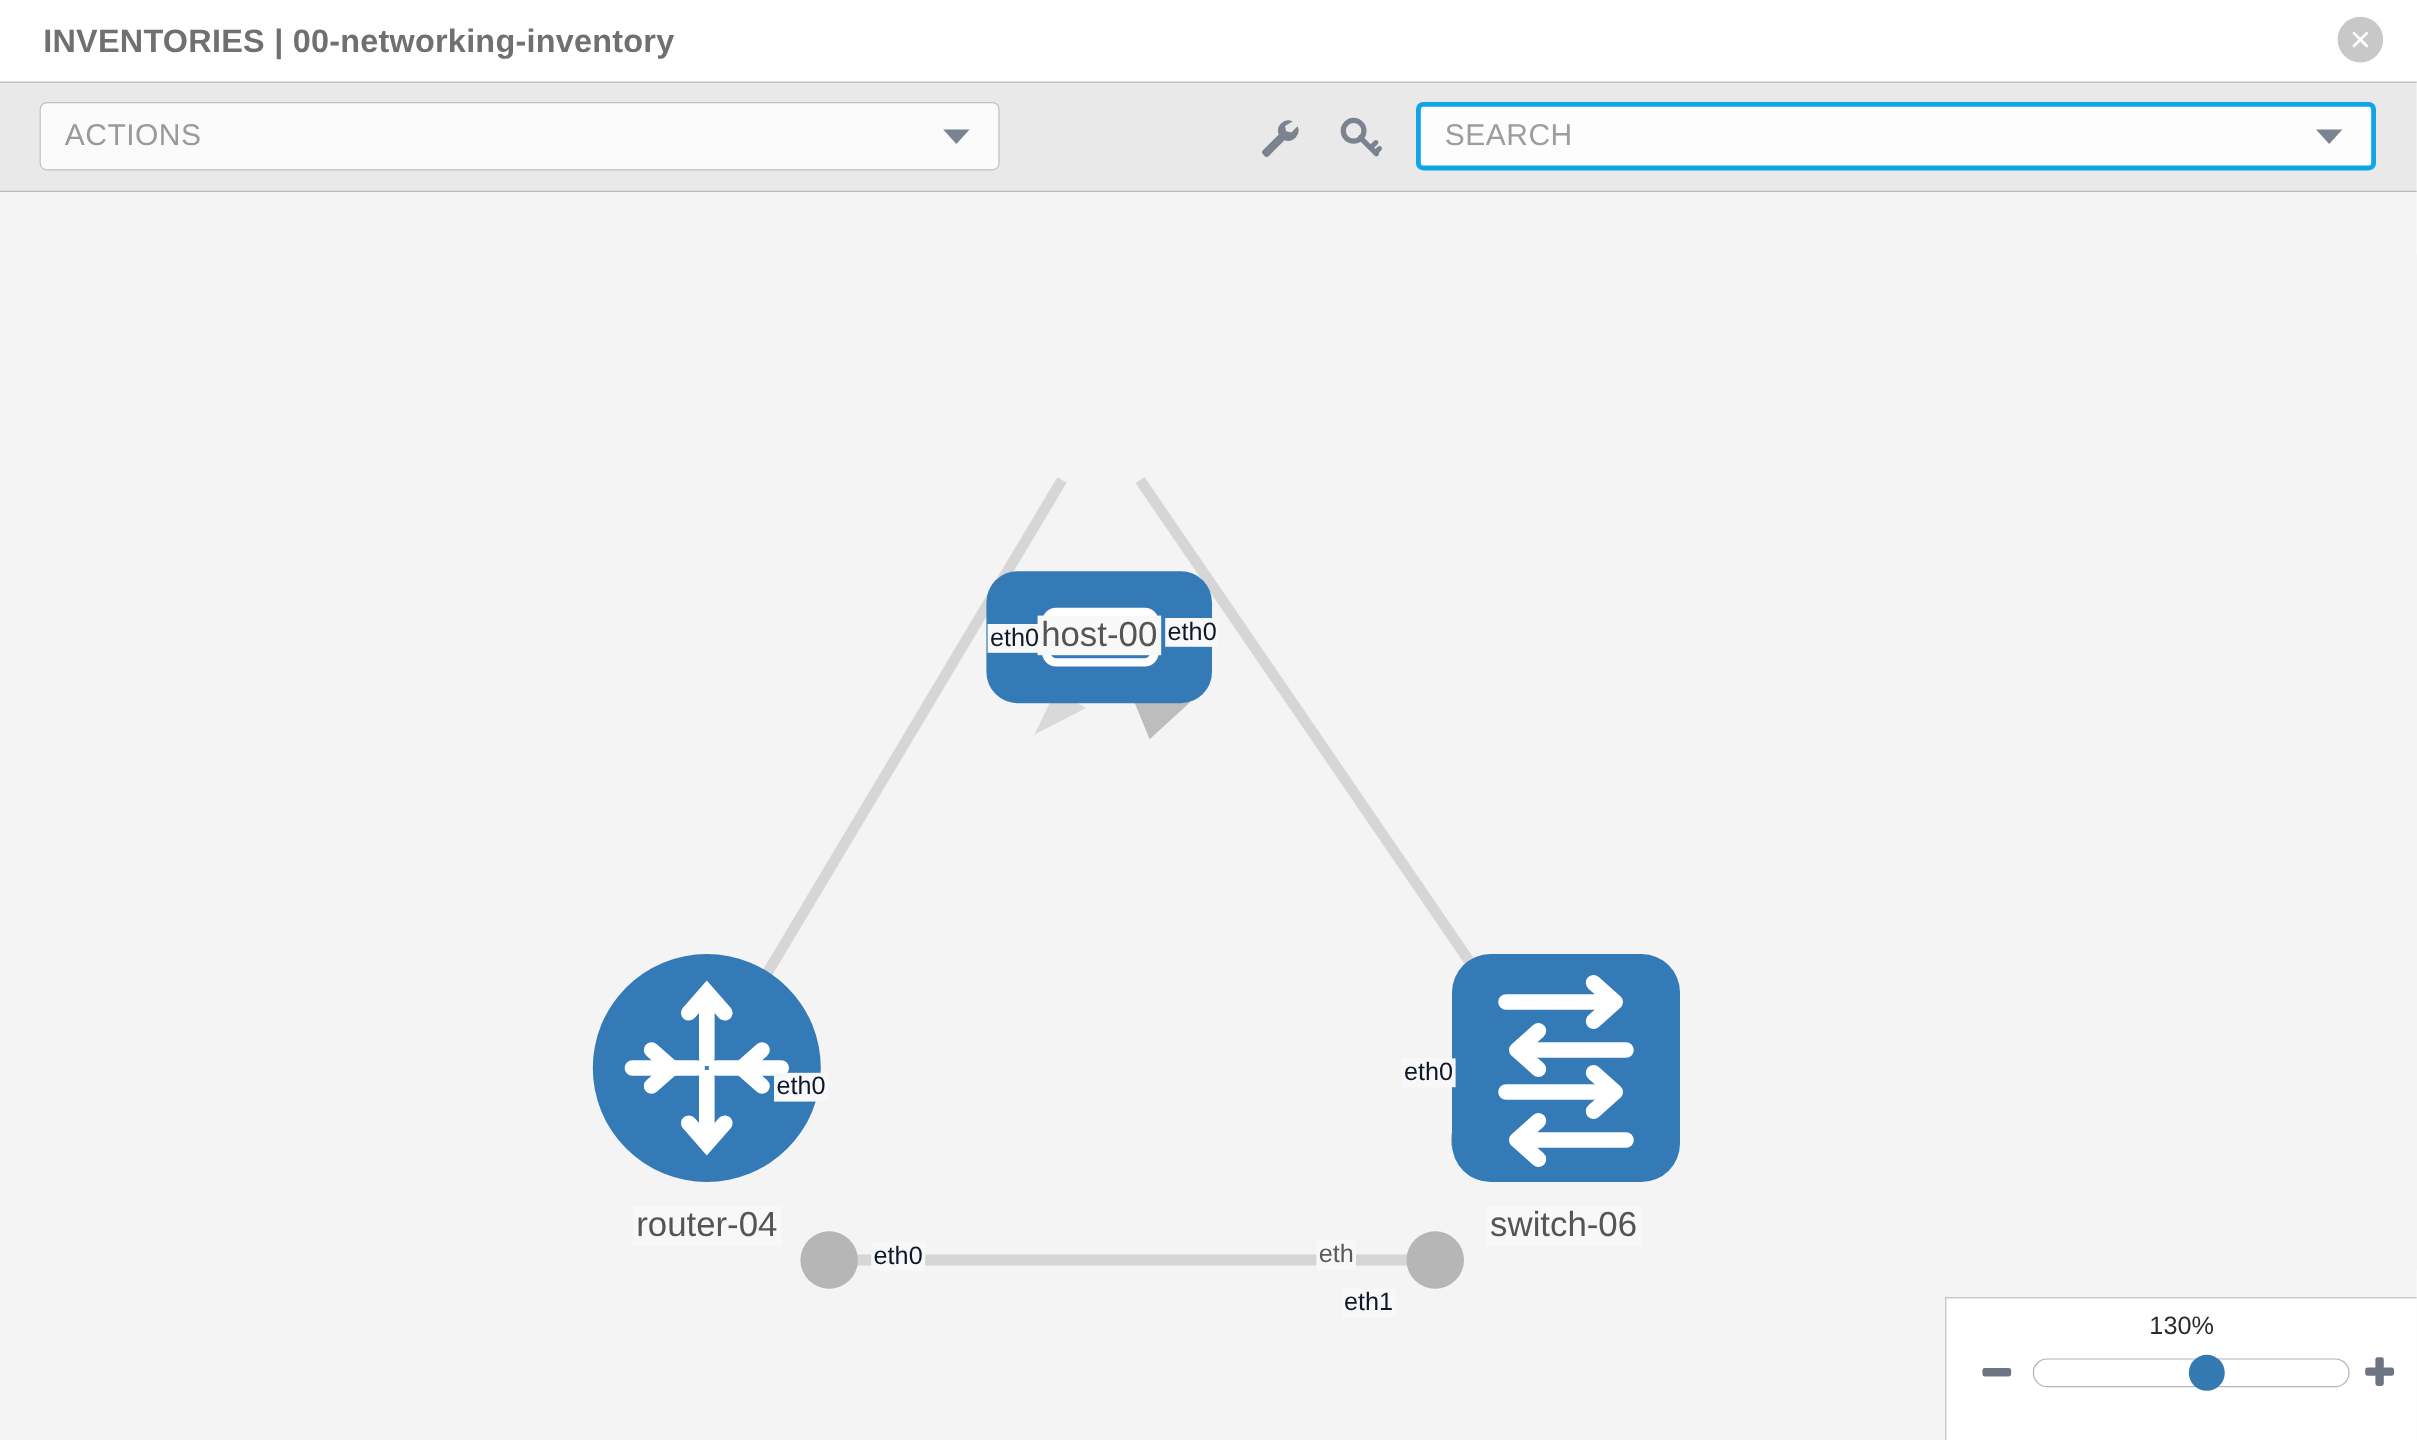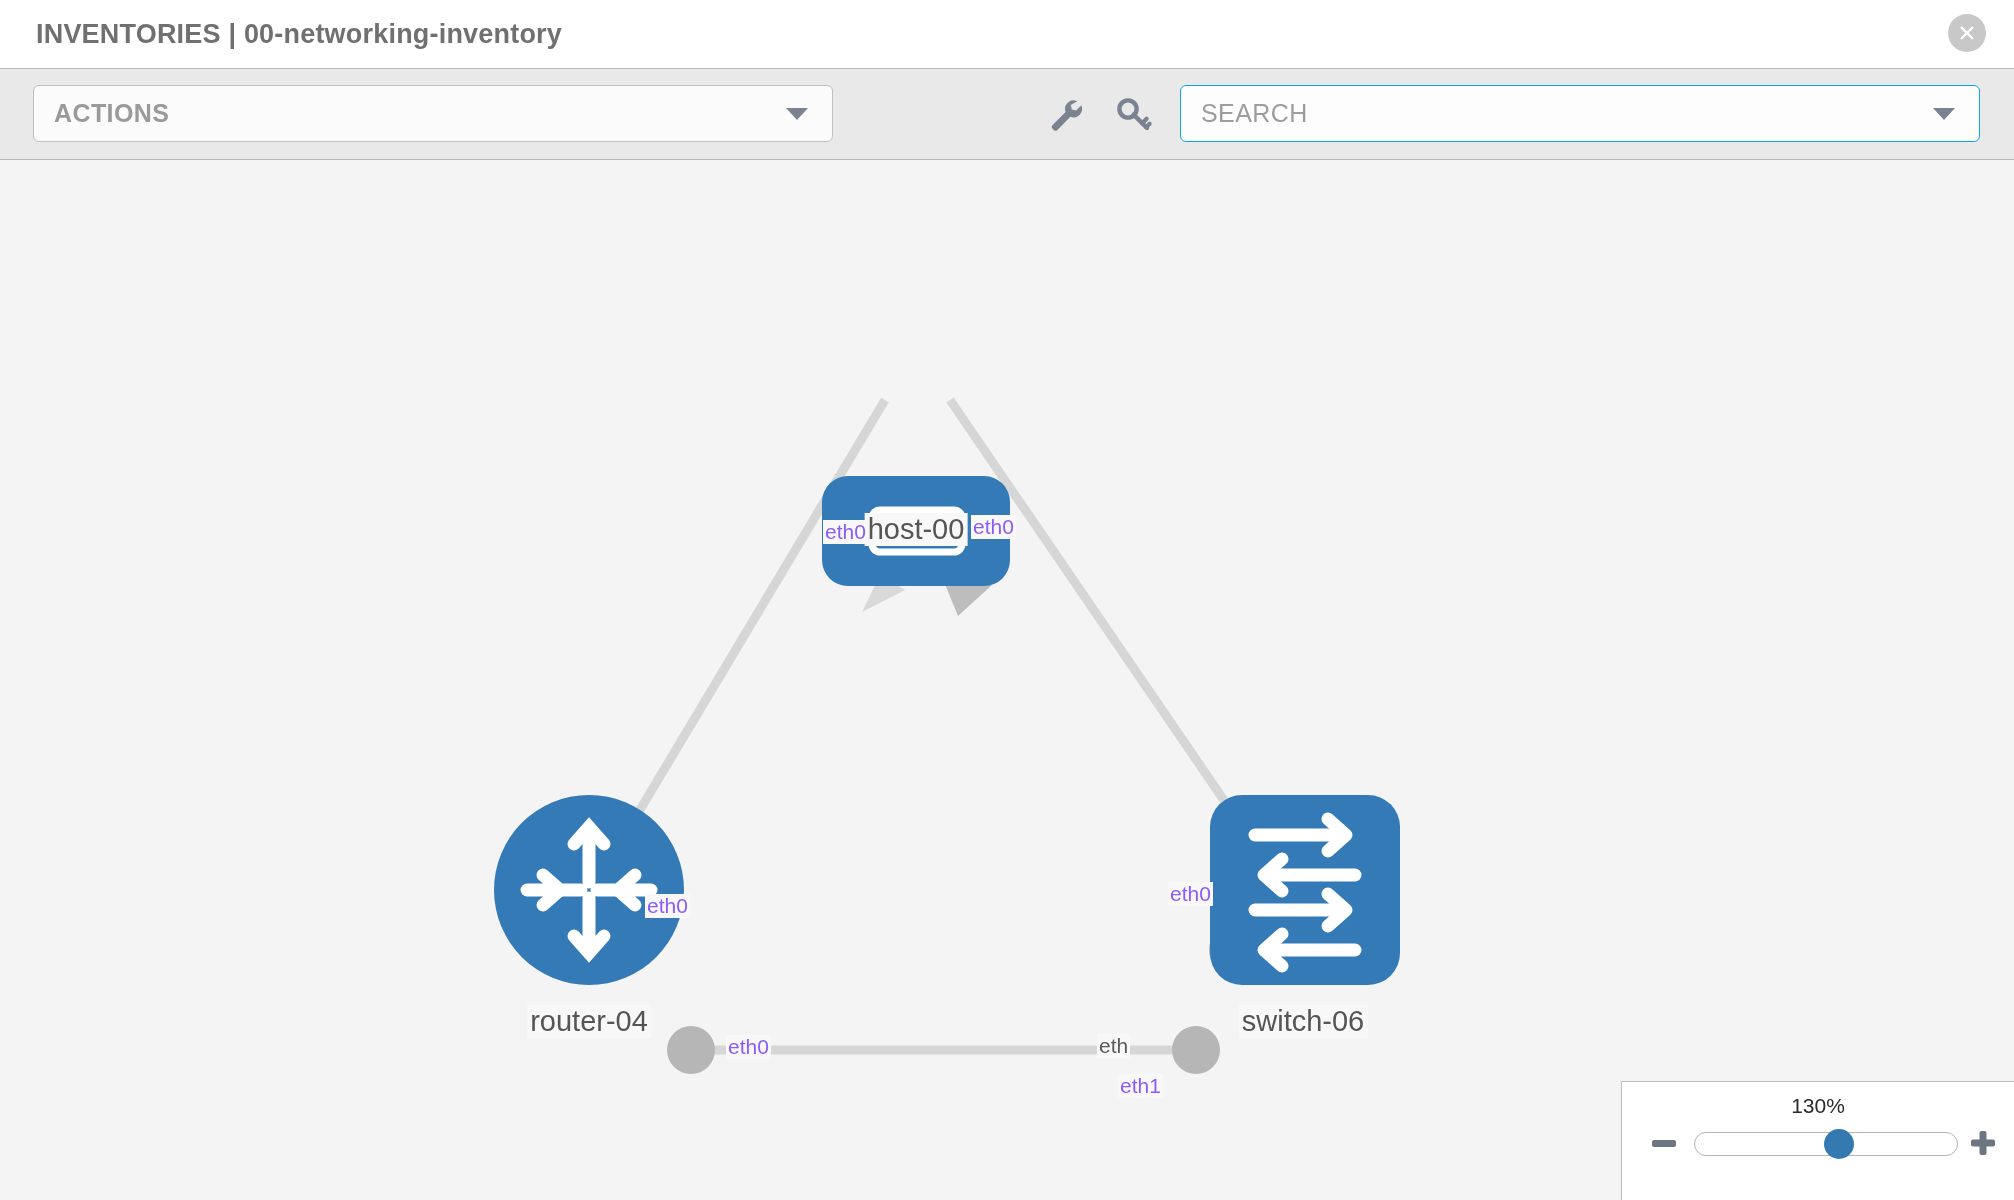--- a/index.html
+++ b/index.html
@@ -67,21 +67,20 @@
     border-radius: 6px;
     display: flex;
     align-items: center;
     cursor: pointer;
   }
   .actions-label {
     margin-left: 20px;
     font-size: 25px;
     color: #9a9a9a;
     letter-spacing: 0.4px;
-    font-weight: bold;
   }
   .caret {
     position: absolute;
     right: 24px; top: 50%;
     transform: translateY(-50%);
     width: 0; height: 0;
     border-left: 11px solid transparent;
     border-right: 11px solid transparent;
     border-top: 12px solid #7b8290;
   }
@@ -96,21 +95,21 @@
     cursor: pointer;
   }
   .tool-icon.wrench { left: 1043px; }
   .tool-icon.key    { left: 1113px; }
 
   .search-box {
     position: absolute;
     left: 1180px; top: 16px;
     width: 800px; height: 57px;
     background: #fdfdfd;
-    border: 1px solid #0ea5e9;
+    border: 4px solid #0ea5e9;
     border-radius: 6px;
     display: flex;
     align-items: center;
     cursor: text;
   }
   .search-label {
     margin-left: 20px;
     font-size: 25px;
     color: #9d9d9d;
     letter-spacing: 0.4px;
@@ -131,21 +130,21 @@
     font-size: 29px;
     color: #555555;
     background: #f8f8f8;
     padding: 0 3px;
     white-space: nowrap;
     transform: translateX(-50%);
   }
   .iface-label {
     position: absolute;
     font-size: 21px;
-    color: #8b5cf6;
+    color: #0f172a;
     background: #f8f8f8;
     padding: 0 2px;
     white-space: nowrap;
   }
 
   
   .zoom-panel {
     position: absolute;
     left: 1621px; top: 1081px;
     width: 393px; height: 119px;

